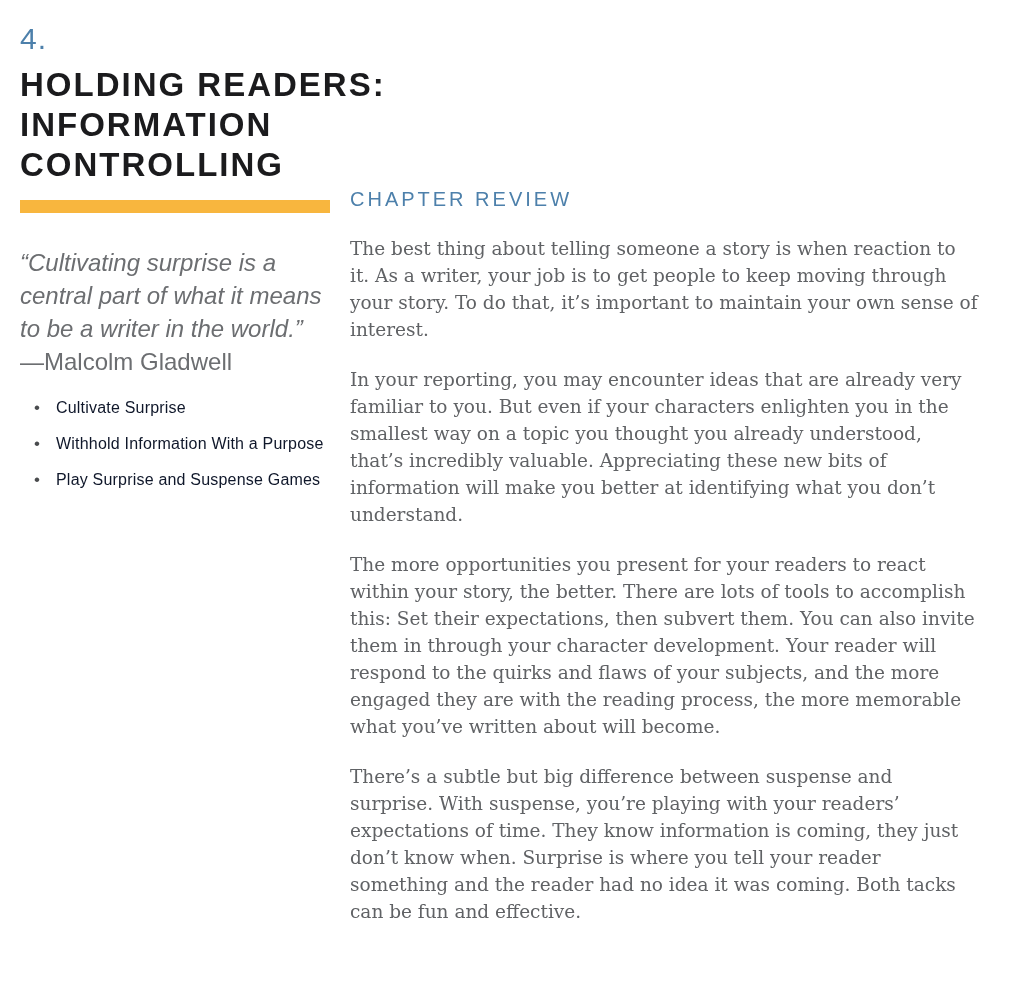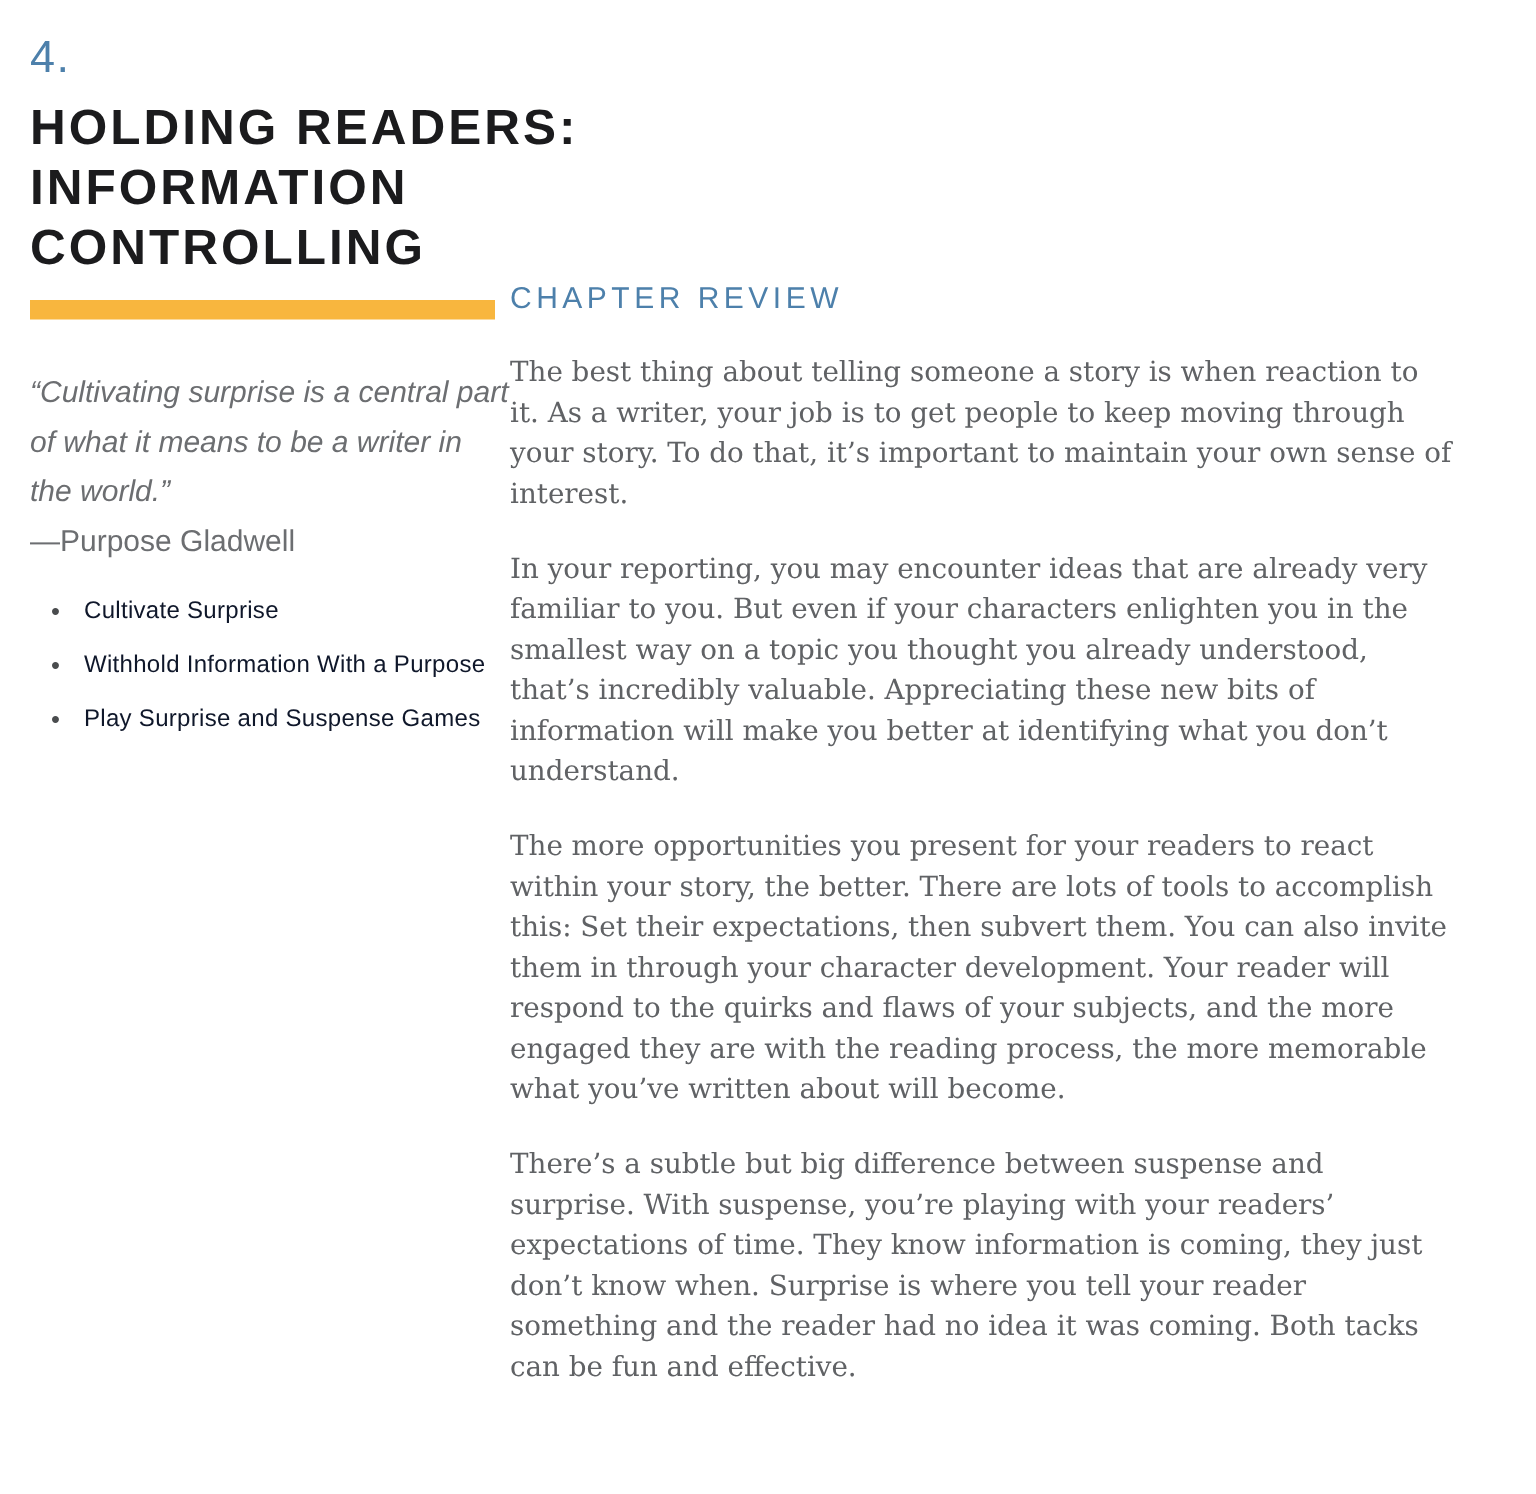--- a/index.html
+++ b/index.html
@@ -39,21 +39,21 @@
   .accent-bar {
     margin-top: 15px;
     width: 310px;
     height: 13px;
     background: #f8b63e;
   }
   .quote-block {
     margin-top: 33px;
     width: 320px;
     color: #6c6e71;
-    font-size: 20px;
+    font-size: 24px;
     line-height: 33px;
   }
   .quote-text { font-style: italic; }
   .quote-attribution { font-style: normal; }
   .subchapters-heading {
     margin-top: 40px;
     color: #4d80ab;
     font-size: 16px;
     letter-spacing: 2.5px;
     font-weight: 400;
@@ -74,21 +74,21 @@
   .subchapters-list li::before {
     content: "•";
     position: absolute;
     left: 14px;
     top: 0;
     color: #4a4c4e;
     font-size: 17px;
   }
   
   .col-right {
-    margin-left: 8px;
+    margin-left: 18px;
     width: 628px;
     flex: 0 0 628px;
     padding-top: 166px;
   }
   .review-heading {
     color: #4d80ab;
     font-size: 20px;
     letter-spacing: 3px;
     font-weight: 400;
   }
@@ -115,21 +115,21 @@
     <div class="chapter-title">
         <div>HOLDING READERS:</div>
         <div>INFORMATION</div>
         <div>CONTROLLING</div>
       </div>
 
     <div class="accent-bar"></div>
 
     <div class="quote-block">
       <div class="quote-text">“Cultivating surprise is a central part of what it means to be a writer in the world.”</div>
-      <div class="quote-attribution">—Purpose Gladwell</div>
+      <div class="quote-attribution">—Malcolm Gladwell</div>
     </div>
 
 
     <ul class="subchapters-list">
         <li>Cultivate Surprise</li>
         <li>Withhold Information With a Purpose</li>
         <li>Play Surprise and Suspense Games</li>
       </ul>
 
   </div>

